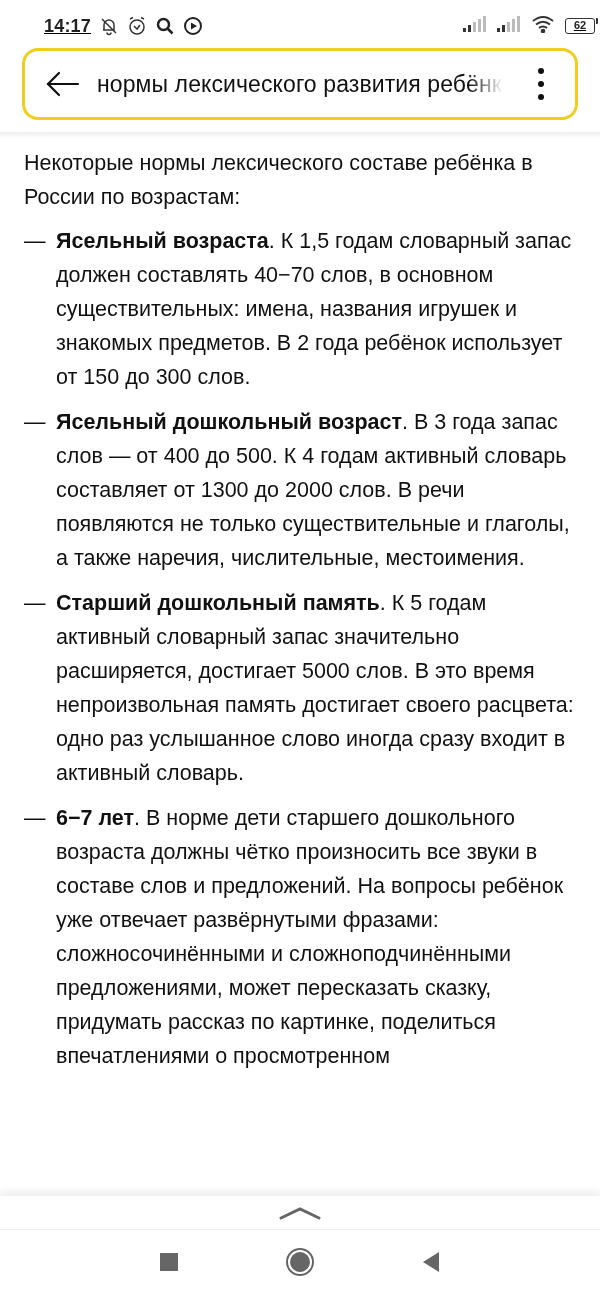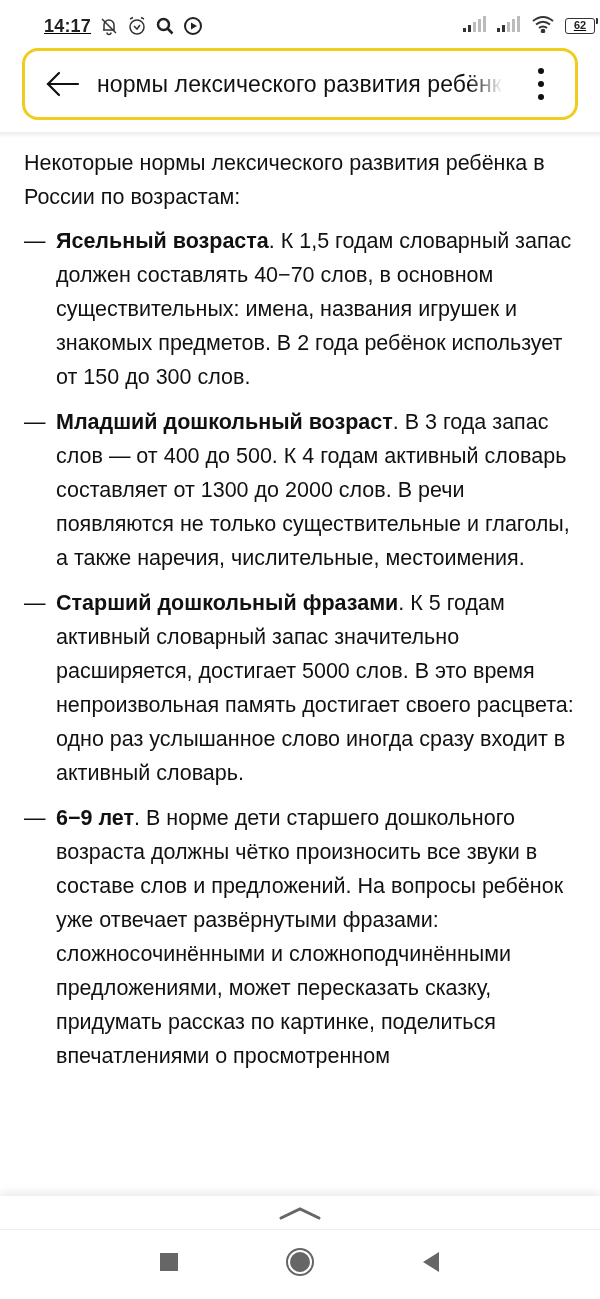--- a/index.html
+++ b/index.html
@@ -118,40 +118,40 @@
   <div class="search-text">нормы лексического развития ребёнка</div>
   <div class="menu-btn">
     <span class="menu-dot"></span>
     <span class="menu-dot"></span>
     <span class="menu-dot"></span>
   </div>
 </div>
 <div class="header-shadow"></div>
 
 <div class="content">
-  <p class="intro">Некоторые нормы лексического развития ребёнка в России по возрастам:</p>
+  <p class="intro">Некоторые нормы лексического составе ребёнка в России по возрастам:</p>
 
   <div class="item">
     <span class="dash">—</span>
     <span class="item-text"><b>Ясельный возраста</b><span>. К 1,5 годам словарный запас должен составлять 40−70 слов, в основном существительных: имена, названия игрушек и знакомых предметов. В 2 года ребёнок использует от 150 до 300 слов.</span></span>
   </div>
 
   <div class="item">
     <span class="dash">—</span>
-    <span class="item-text"><b>Младший дошкольный возраст</b><span>. В 3 года запас слов — от 400 до 500. К 4 годам активный словарь составляет от 1300 до 2000 слов. В речи появляются не только существительные и глаголы, а также наречия, числительные, местоимения.</span></span>
+    <span class="item-text"><b>Ясельный дошкольный возраст</b><span>. В 3 года запас слов — от 400 до 500. К 4 годам активный словарь составляет от 1300 до 2000 слов. В речи появляются не только существительные и глаголы, а также наречия, числительные, местоимения.</span></span>
   </div>
 
   <div class="item">
     <span class="dash">—</span>
-    <span class="item-text"><b>Старший дошкольный фразами</b><span>. К 5 годам активный словарный запас значительно расширяется, достигает 5000 слов. В это время непроизвольная память достигает своего расцвета: одно раз услышанное слово иногда сразу входит в активный словарь.</span></span>
+    <span class="item-text"><b>Старший дошкольный память</b><span>. К 5 годам активный словарный запас значительно расширяется, достигает 5000 слов. В это время непроизвольная память достигает своего расцвета: одно раз услышанное слово иногда сразу входит в активный словарь.</span></span>
   </div>
 
   <div class="item">
     <span class="dash">—</span>
-    <span class="item-text"><b>6−9 лет</b><span>. В норме дети старшего дошкольного возраста должны чётко произносить все звуки в составе слов и предложений. На вопросы ребёнок уже отвечает развёрнутыми фразами: сложносочинёнными и сложноподчинёнными предложениями, может пересказать сказку, придумать рассказ по картинке, поделиться впечатлениями о просмотренном</span></span>
+    <span class="item-text"><b>6−7 лет</b><span>. В норме дети старшего дошкольного возраста должны чётко произносить все звуки в составе слов и предложений. На вопросы ребёнок уже отвечает развёрнутыми фразами: сложносочинёнными и сложноподчинёнными предложениями, может пересказать сказку, придумать рассказ по картинке, поделиться впечатлениями о просмотренном</span></span>
   </div>
 </div>
 
 <div class="drawer">
   <svg class="chevron-up" viewBox="0 0 44 14" fill="none" stroke="#666" stroke-width="3" stroke-linecap="round">
     <polyline points="3,12 22,3 41,12"></polyline>
   </svg>
 </div>
 
 <div class="nav-bar">

